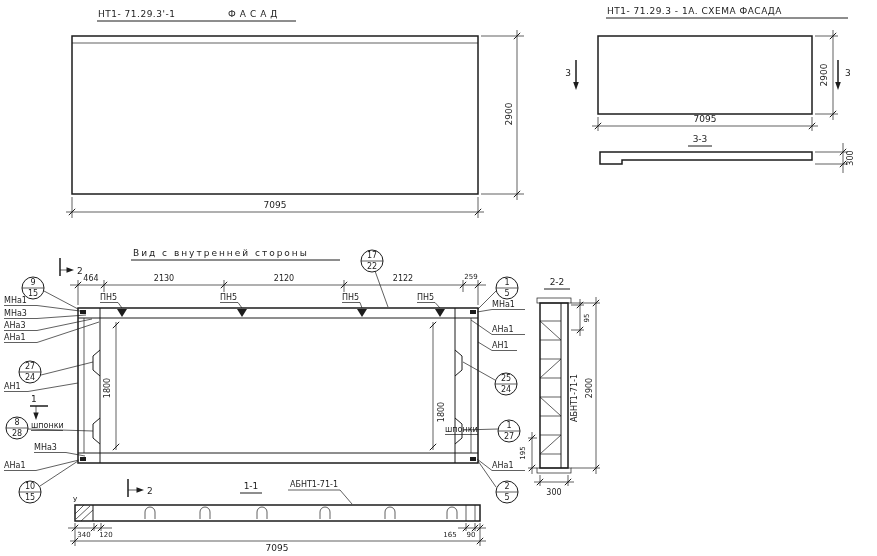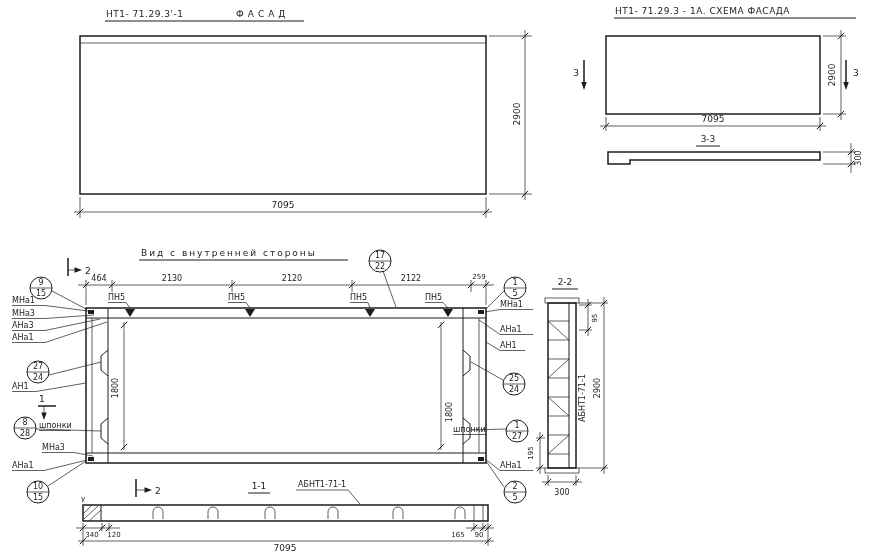--- a/index.html
+++ b/index.html
@@ -1,17 +1,17 @@
 <!DOCTYPE html>
 <html style="--ink: #1c1c1c; --paper: #ffffff;"><head>
 <meta charset="utf-8">
 <style>
   :root{ --ink:#1c1c1c; --paper:#ffffff; }
   html,body{margin:0;padding:0;background:var(--paper);}
-  .stage{width:813px;height:556px;position:relative;background:var(--paper);margin-left:8px;}
+  .stage{width:813px;height:556px;position:relative;background:var(--paper);}
   svg{display:block;}
   text{font-family:"DejaVu Sans",sans-serif;fill:var(--ink);stroke:none;}
   .t7{font-size:7px}.t8{font-size:8px}.t9{font-size:9px}
   .mid{text-anchor:middle}.end{text-anchor:end}
   .ls{letter-spacing:4px}.ls2{letter-spacing:2px}.ls1{letter-spacing:.5px}
   line,path,rect,polyline{stroke:var(--ink);fill:none;stroke-width:1;}
   circle{stroke:var(--ink);fill:var(--paper);stroke-width:1;}
   .thin{stroke-width:.7}
   .thick{stroke-width:1.5}
   polygon{fill:var(--ink);stroke:none;}

